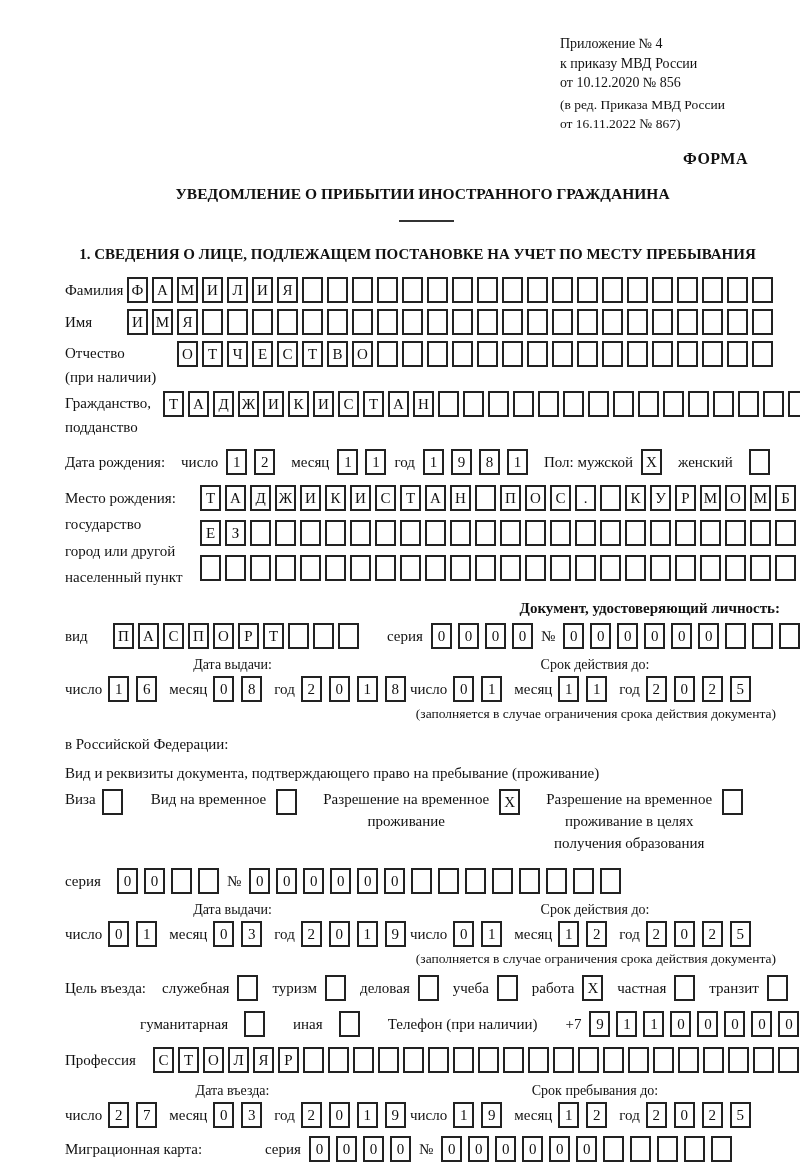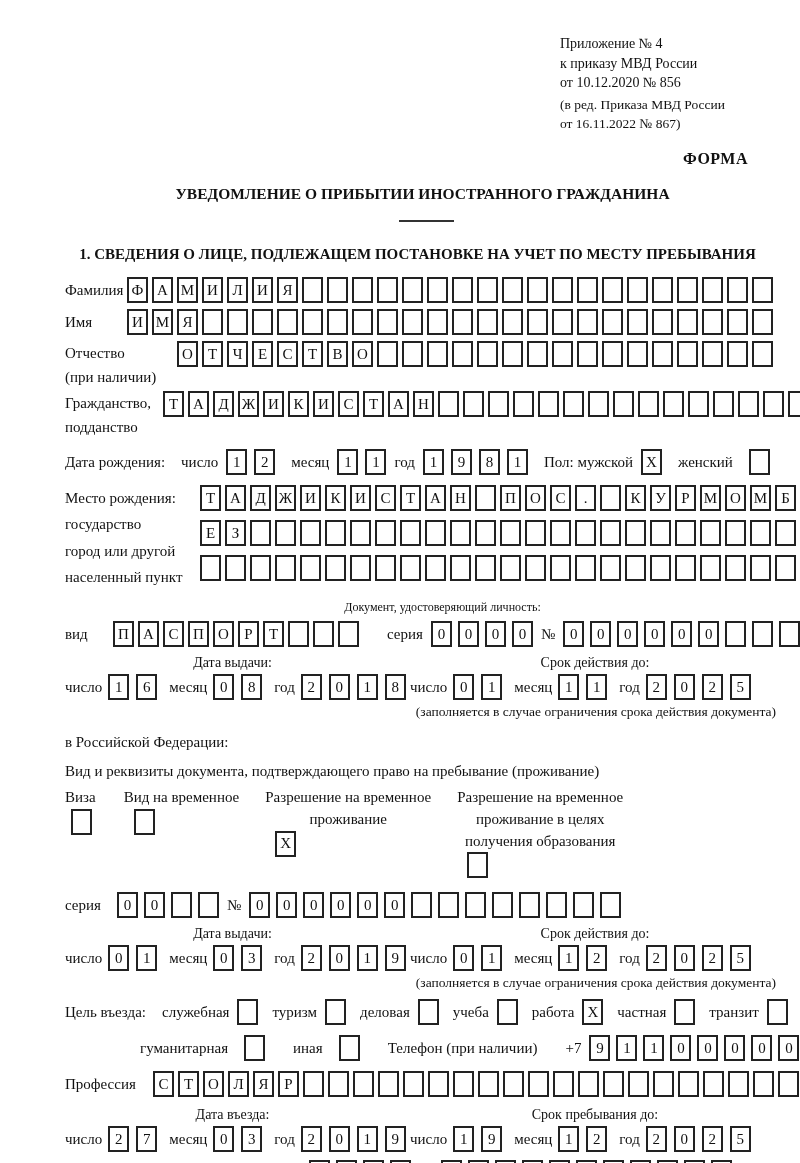--- a/index.html
+++ b/index.html
@@ -38,25 +38,25 @@
   
   .daterow { display:flex; margin-top:2px; }
   .datecol { }
   .datecol .head { text-align:center; font-size:14px; margin-bottom:3px; }
   .dategroup { display:flex; align-items:center; }
   .dategroup .cells { gap:7px; }
   .dategroup .lbl { margin-right:6px; }
   .dategroup .lbl + .cells { margin-right:12px; }
   .note { font-size:13.5px; text-align:right; padding-right:4px; margin-top:4px; }
 
-  .center-bold { text-align:center; font-weight:normal; font-size:12px; margin:10px 0 6px 40px; }
+  .center-bold { text-align:right; font-weight:bold; font-size:15px; margin:10px 0 6px 40px; }
 
   
   .opts { display:flex; align-items:flex-start; margin-top:10px; }
-  .opt { display:flex; align-items:flex-start;flex-direction:column; }
+  .opt { display:flex; align-items:flex-start; }
   .opt .txt { font-size:15px; text-align:center; white-space:pre-line; line-height:1.45; }
   .opt .cells { margin-left:10px; margin-top:0; }
 
   
   .purpose .lbl { margin-right:8px; }
   .purpose .cells { margin-right:14px; }
 </style>
 </head>
 <body>
 

